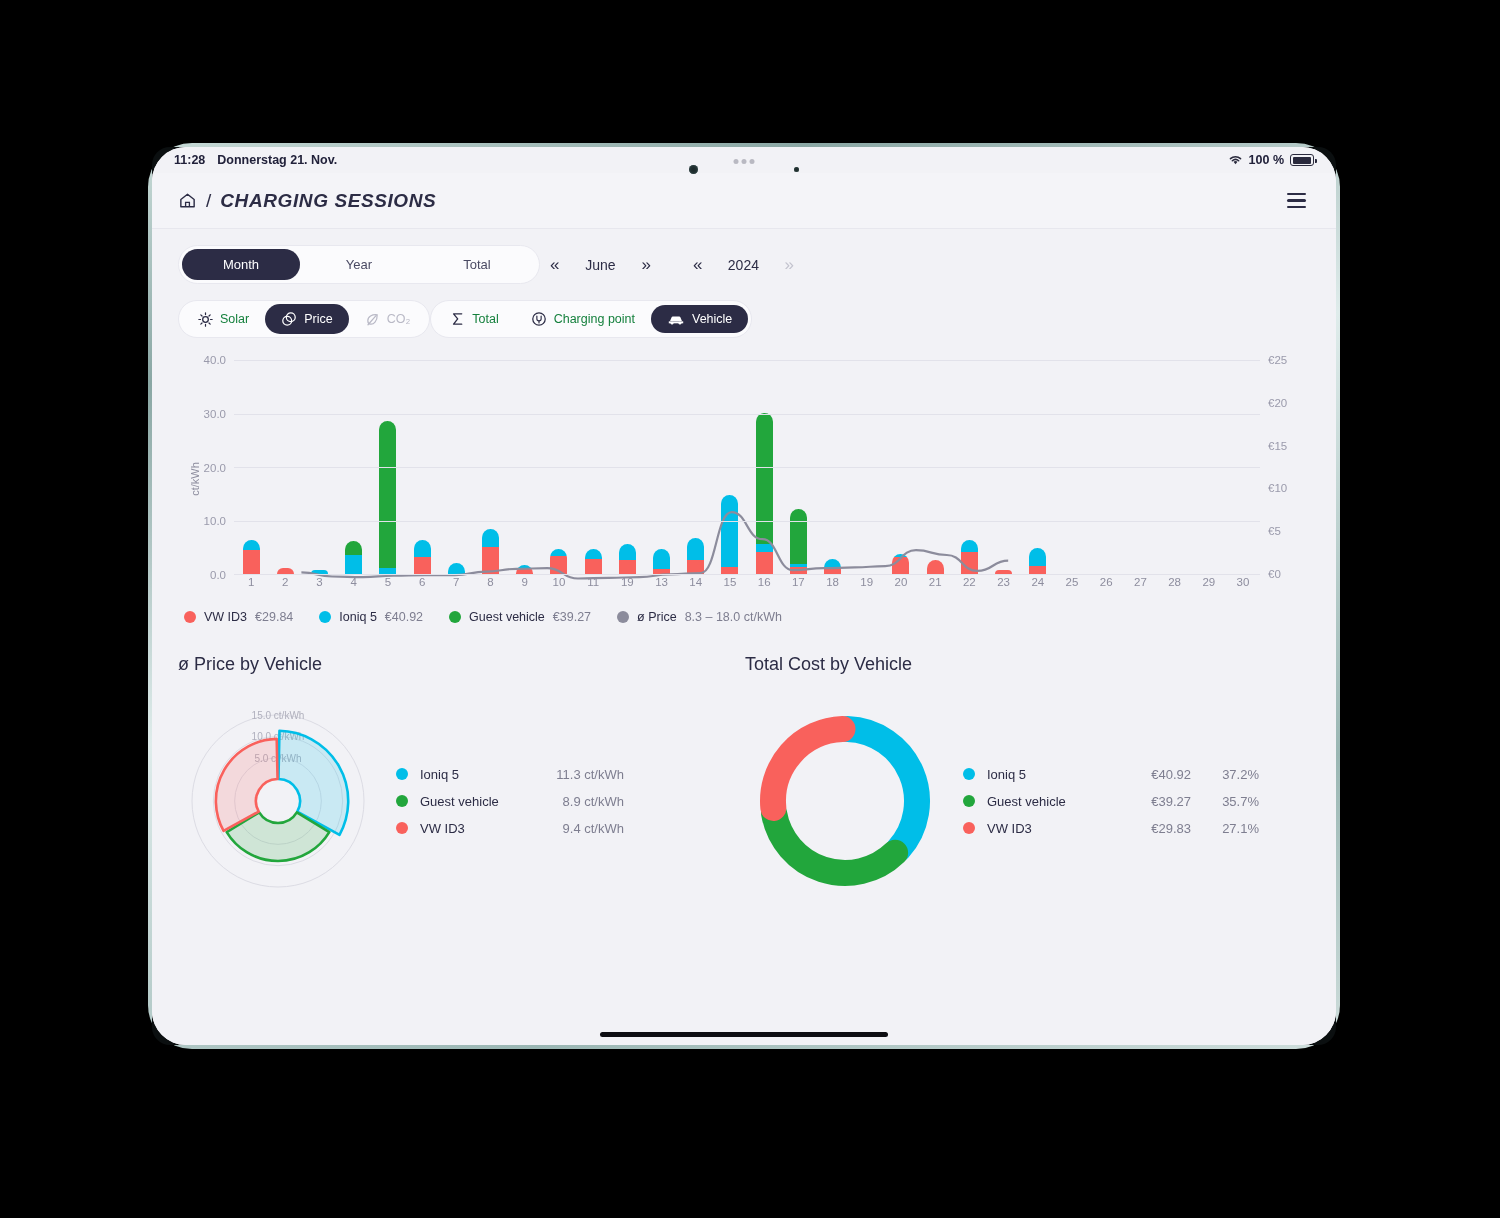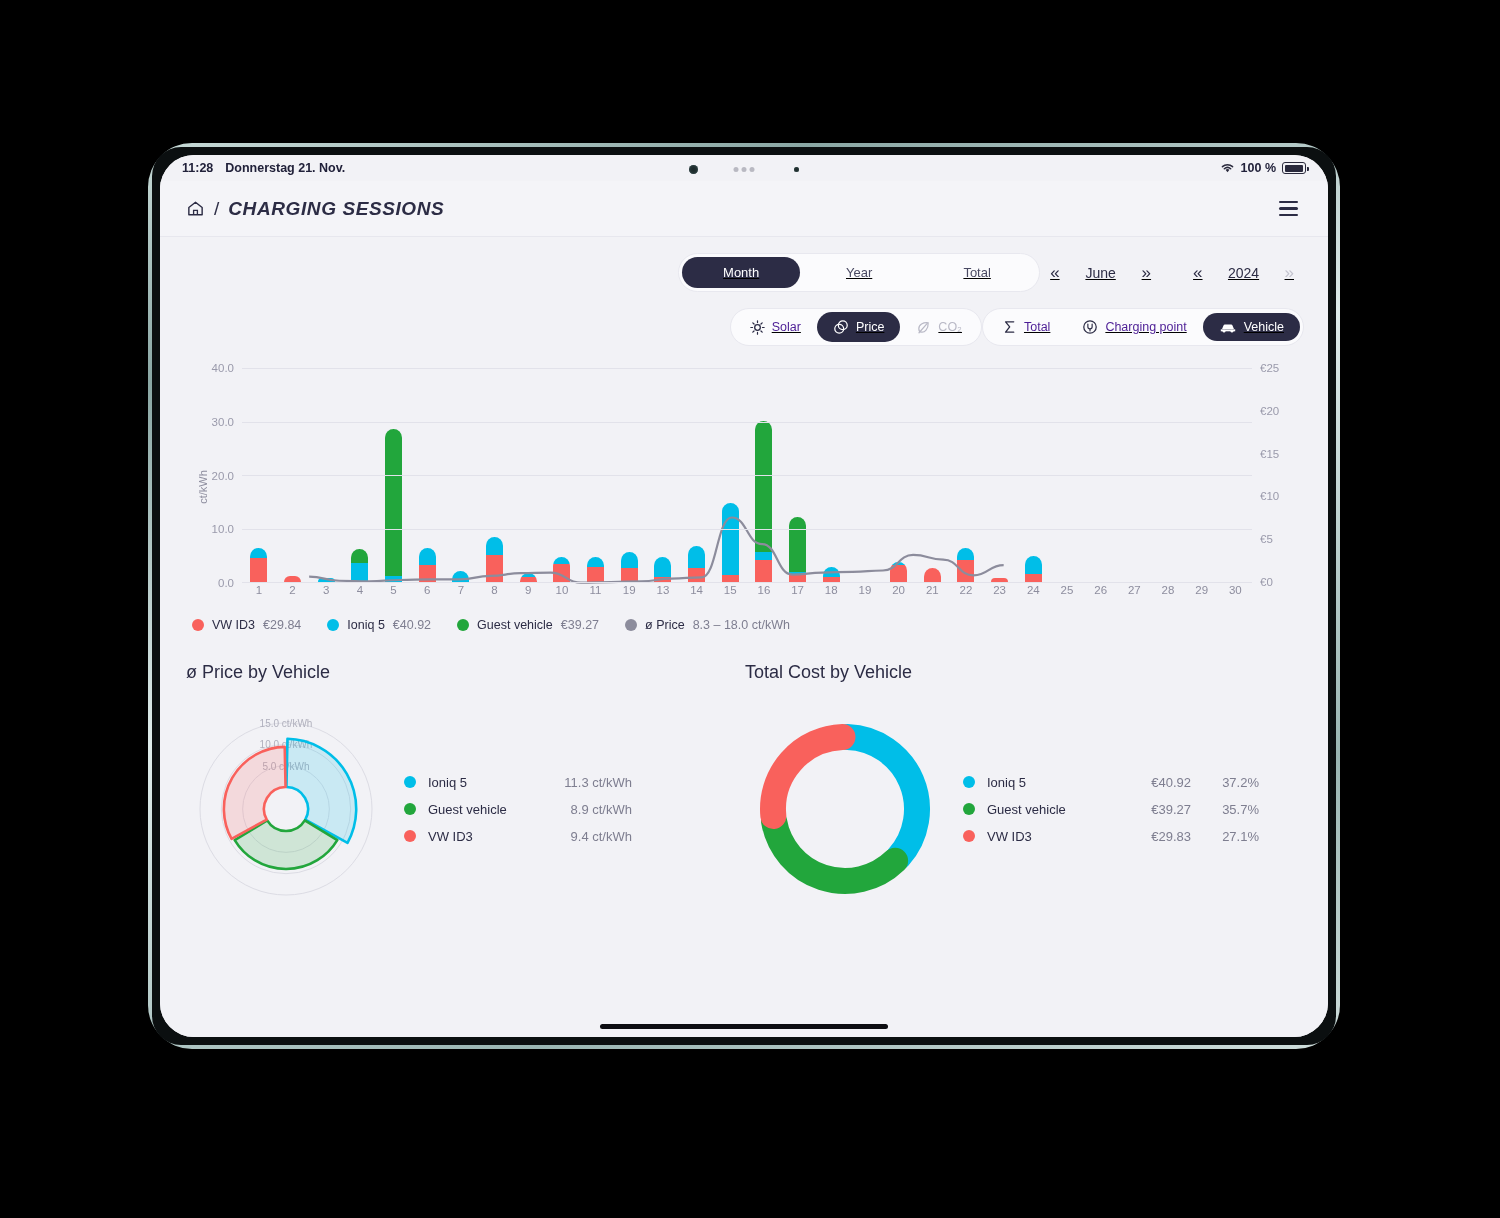--- a/index.html
+++ b/index.html
@@ -14,23 +14,22 @@
   
   .tablet {
     position: absolute; left: 148px; top: 143px;
     width: 1192px; height: 906px;
     border-radius: 44px;
     background: linear-gradient(160deg,#c8dbd8 0%,#8aa7a4 18%,#dfeceb 45%,#9ab6b3 78%,#cfdedc 100%);
     padding: 4px;
   }
   .tablet-inner {
     width: 100%; height: 100%;
-    border-radius: 29px;
+    border-radius: 18px;
     background: #0b0f10;
-    padding: 8px;
     position: relative;
   }
   .screen {
     width: 100%; height: 100%;
     border-radius: 34px;
     background: #f2f2f6;
     overflow: hidden;
     position: relative;
   }
   .camera {
@@ -68,39 +67,39 @@
   }
   .crumb { display:flex; align-items:center; gap:9px; color:#2c2c45; }
   .crumb .home { width:19px; height:19px; }
   .crumb .slash { font-size:19px; color:#2c2c45; font-weight:400; }
   .crumb .title { font-size:19px; font-weight:bold; letter-spacing:.6px; color:#2c2c45; font-style: italic; }
   .burger { display:flex; flex-direction:column; gap:4px; cursor:pointer; padding:6px; }
   .burger i { display:block; width:19px; height:2.4px; background:#2c2c45; border-radius:2px; }
 
   
   .controls { padding: 16px 24px 0 26px; }
-  .row { display:flex; align-items:center; justify-content:flex-end;text-decoration:underline; }
+  .row { display:flex; align-items:center; justify-content:flex-start; }
   .row + .row { margin-top: 16px; }
 
   .segmented {
     display:inline-flex; align-items:center;
     background:#fbfbfd; border:1px solid #e8e8ef; border-radius:999px; padding:3px;
   }
   .seg {
     border:none; background:transparent; cursor:pointer;
     font-family:inherit; font-size:13px; color:#4a4a63;
     padding: 8px 0; width: 118px; text-align:center; border-radius:999px;
     white-space:nowrap;
   }
   .seg.active { background:#2c2c45; color:#fff; }
 
   .pillgroup { display:inline-flex; align-items:center; background:#fbfbfd; border:1px solid #e8e8ef; border-radius:999px; padding:3px; }
   .pill {
     border:none; background:transparent; cursor:pointer; font-family:inherit;
-    font-size:12.5px; color:#4c1d95; display:flex; align-items:center; gap:7px;
+    font-size:12.5px; color:#15803d; display:flex; align-items:center; gap:7px;
     padding: 7px 16px; border-radius:999px; white-space:nowrap;
   }
   .pill.active { background:#2c2c45; color:#fff; }
   .pill.dim { color:#b9b9c6; }
   .pill svg { flex:0 0 auto; }
 
   .datenav { display:flex; align-items:center; gap:0; }
   .dnav-btn { background:none;border:none;cursor:pointer;color:#2c2c45; font-size:17px; padding:4px 10px; line-height:1; font-family:inherit;}
   .dnav-btn.off { color:#c3c3ce; }
   .dnav-label { font-size:14px; color:#2c2c45; min-width:62px; text-align:center; }

